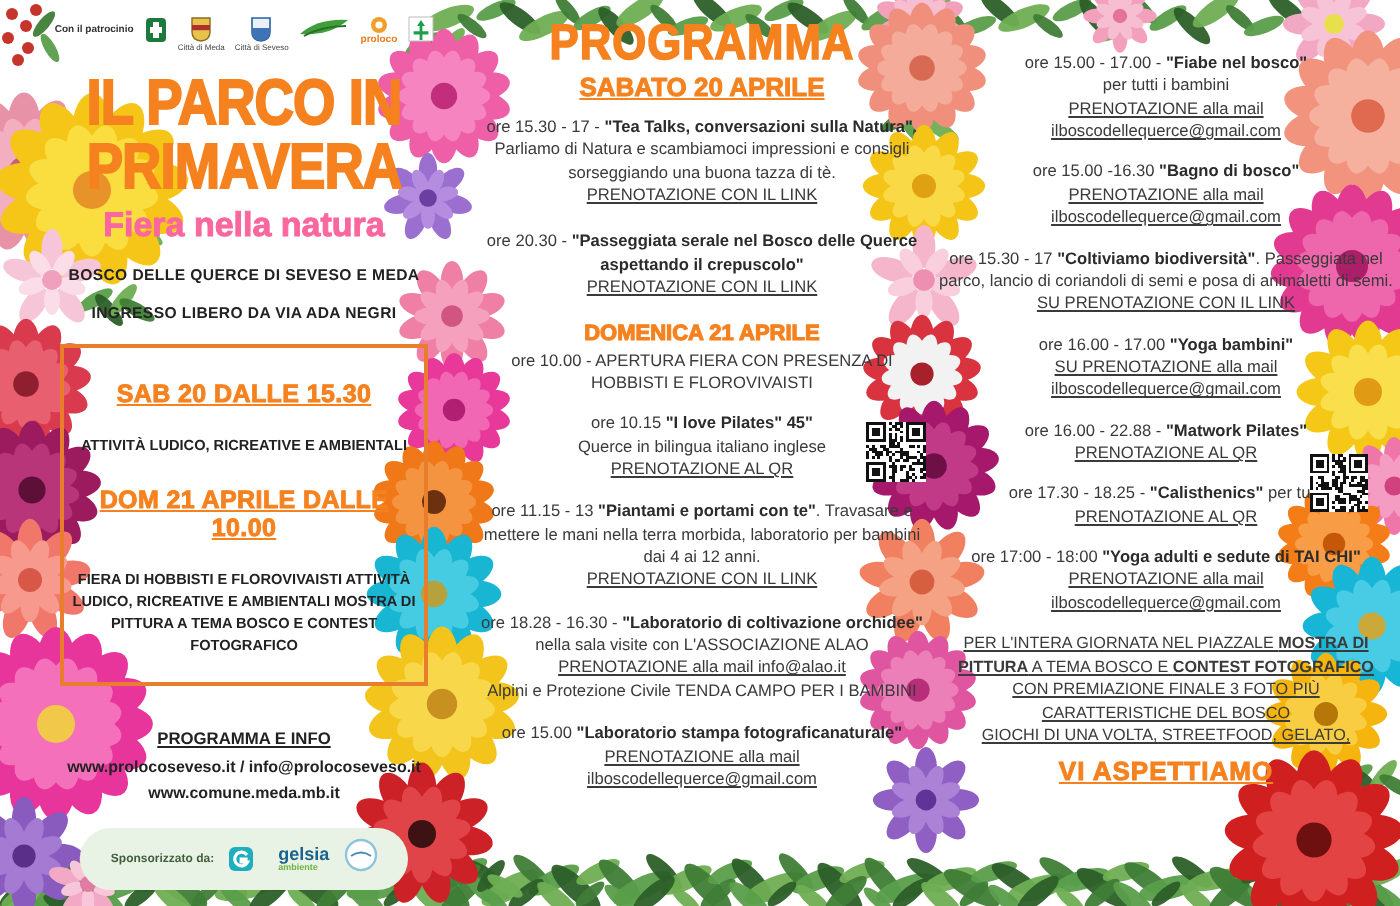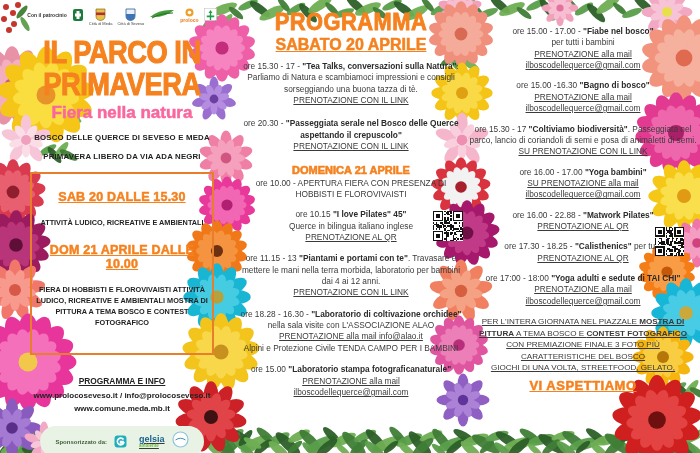--- a/index.html
+++ b/index.html
@@ -14,39 +14,39 @@
   
   .patronage{display:flex;align-items:flex-start;justify-content:center;gap:5px;height:27px;padding-top:4px;}
   .pat-label{font-size:5px;font-weight:bold;color:#333;margin-top:4px;white-space:nowrap;}
   .plogo{display:flex;flex-direction:column;align-items:center;line-height:1;}
   .plogo .cap{font-size:4px;color:#444;margin-top:1px;white-space:nowrap;}
   .proloco-txt{font-size:5px;font-weight:bold;color:#e87b1e;margin-top:5px;}
   .title{font-size:29px;font-weight:bold;color:#F5821F;line-height:1.04;letter-spacing:-0.5px;
          -webkit-text-stroke:1px #F5821F;transform:scale(0.94,1.1);margin-top:2px;}
   .subtitle{font-size:17px;font-weight:bold;color:#F9679E;-webkit-text-stroke:0.5px #F9679E;margin-top:4px;}
   .venue{font-size:7.8px;font-weight:bold;color:#222;margin-top:10px;letter-spacing:0.2px;}
-  .obox{border:2px solid #E87E2B;margin:11px 4px 0;padding:16px 3px 24px;}
+  .obox{border:2px solid #E87E2B;margin:11px 4px 0;padding:16px 3px 12px;}
   .obox-h{font-size:12.5px;font-weight:bold;color:#F5821F;text-decoration:underline;
           -webkit-text-stroke:0.5px #F5821F;letter-spacing:0.2px;}
   .obox-p{font-size:7.3px;font-weight:bold;color:#222;margin-top:14px;line-height:1.5;}
   .obox-h2{margin-top:14px;}
   .info{margin-top:20px;font-size:8px;font-weight:bold;color:#222;line-height:1.65;}
   .info-h{font-size:8.4px;text-decoration:underline;}
   .sponsor{margin:11px auto 0;background:#e9f3e5;border-radius:16px;width:164px;height:31px;
            display:flex;align-items:center;justify-content:center;gap:7px;}
   .sponsor-label{font-size:6px;color:#3f5f3a;font-weight:bold;}
-  .gelsia{display:flex;gap:12px;text-decoration:underline;}
+  .gelsia{display:flex;gap:12px;}
   .gelsia-txt{text-align:left;line-height:1;}
   .gelsia-name{font-size:9px;font-weight:bold;color:#1b628f;}
   .gelsia-sub{font-size:4.5px;font-weight:bold;color:#6cb33f;}
 
   
   .prog-h{font-size:23px;font-weight:bold;color:#F5821F;-webkit-text-stroke:0.8px #F5821F;
           letter-spacing:0.5px;transform:scale(0.95,1.08);}
-  .prog-sub{font-size:16px;font-weight:bold;color:#F5821F;text-decoration:underline;
+  .prog-sub{font-size:13px;font-weight:bold;color:#F5821F;text-decoration:underline;
             -webkit-text-stroke:0.5px #F5821F;margin-top:1px;}
   .sun-h{font-size:11px;font-weight:bold;color:#F5821F;-webkit-text-stroke:0.6px #F5821F;
          text-decoration:none;margin:11px 0 2px;}
   .ev{font-size:8.3px;line-height:1.37;margin-top:7px;color:#3a3a3a;}
   .col-right .ev{margin-top:0;margin-bottom:9px;}
   .ev b{color:#2b2b2b;}
   .lnk{text-decoration:underline;}
   .footer{font-size:8.1px;line-height:1.42;text-decoration:underline;margin-top:2px;color:#3a3a3a;}
   .closing{font-size:13px;font-weight:bold;color:#F5821F;-webkit-text-stroke:0.5px #F5821F;
            text-decoration:underline;margin-top:4px;letter-spacing:0.5px;}
@@ -1215,21 +1215,21 @@
             <path d="M6.5 2 l2 3 h-1.3 v2.6 h3 v1.6 h-3 v2.8 h-1.4 v-2.8 h-3 v-1.6 h3 V5 H4.5z" fill="#1e9e4a"></path>
           </svg>
       </span>
     </div>
 
     <div class="title">IL PARCO IN</div>
     <div class="title">PRIMAVERA</div>
     <div class="subtitle">Fiera nella natura</div>
 
     <div class="venue">BOSCO DELLE QUERCE DI SEVESO E MEDA</div>
-    <div class="venue">PRIMAVERA LIBERO DA VIA ADA NEGRI</div>
+    <div class="venue">INGRESSO LIBERO DA VIA ADA NEGRI</div>
 
     <div class="obox">
       <div class="obox-h">SAB 20 DALLE 15.30</div>
       <div class="obox-p">ATTIVITÀ LUDICO, RICREATIVE E AMBIENTALI</div>
       <div class="obox-h obox-h2">DOM 21 APRILE DALLE 10.00</div>
       <div class="obox-p">FIERA DI HOBBISTI E FLOROVIVAISTI ATTIVITÀ LUDICO, RICREATIVE E AMBIENTALI MOSTRA DI PITTURA A TEMA BOSCO E CONTEST FOTOGRAFICO</div>
     </div>
 
     <div class="info">
       <div class="info-h">PROGRAMMA E INFO</div>

